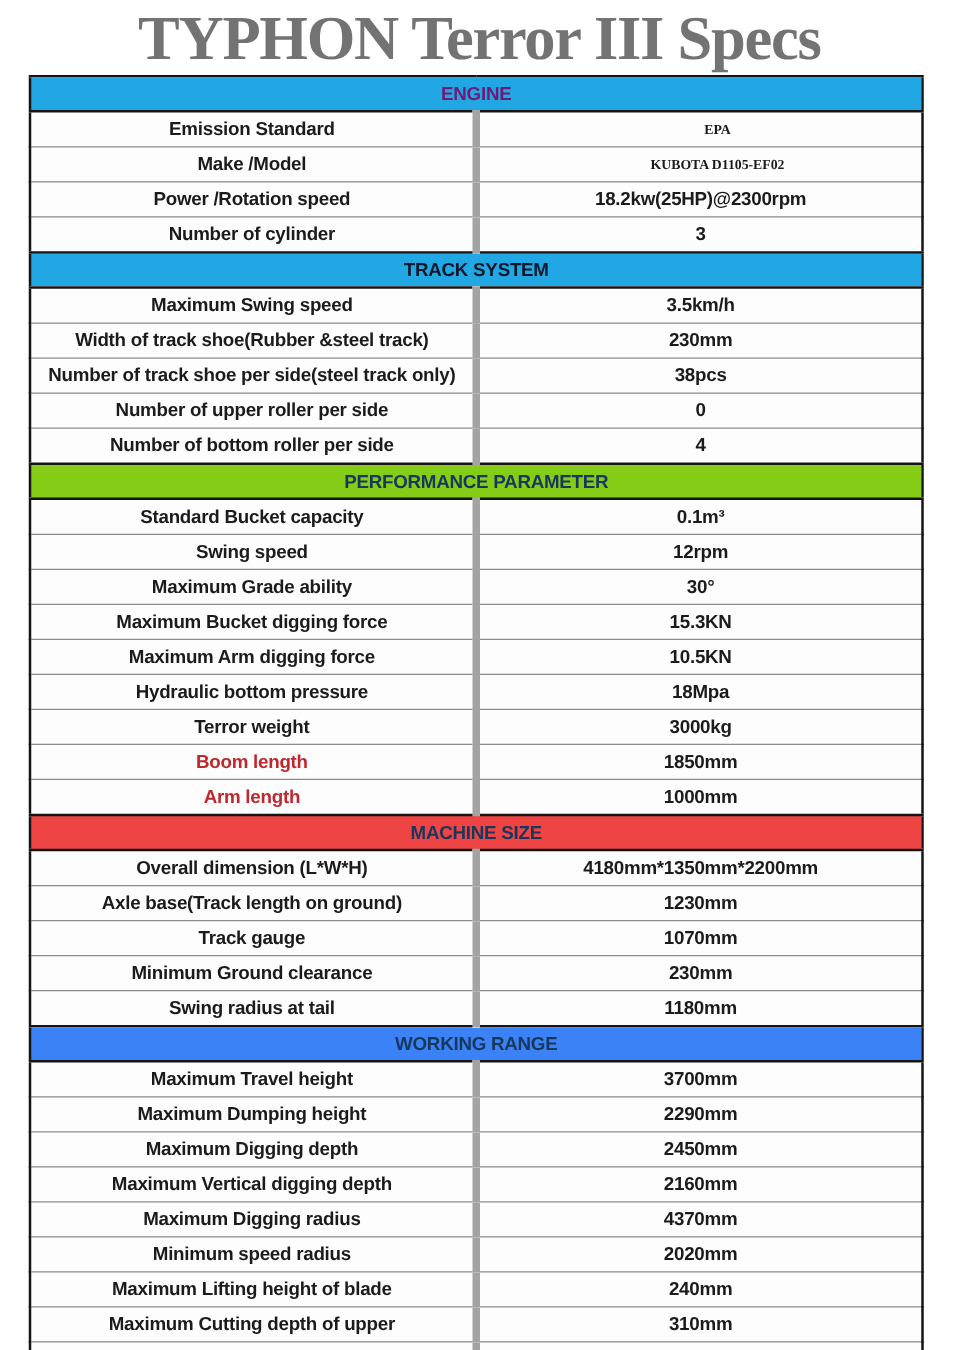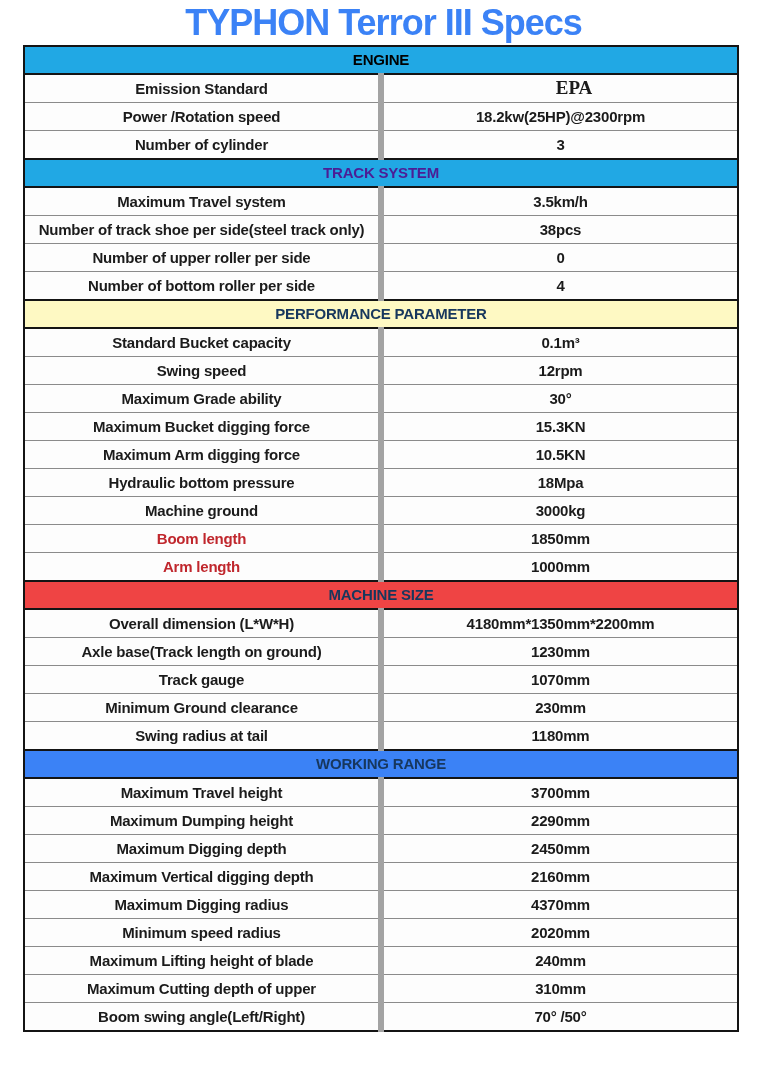--- a/index.html
+++ b/index.html
@@ -5,26 +5,26 @@
   html, body {
     margin: 0;
     padding: 0;
     width: 767px;
     height: 1080px;
     background: #ffffff;
     font-family: "Liberation Sans", sans-serif;
     overflow: hidden;
   }
   .title {
-    font-family: Liberation Sans, sans-serif;
+    font-family: Liberation Serif, serif;
     font-weight: bold;
-    font-size: 36px;
+    font-size: 50px;
     line-height: 1.1;
     text-align: center;
-    color: #3b82f6;
+    color: #737373;
     margin: 0;
     padding-top: 3px;
     letter-spacing: -1px;
     white-space: nowrap;
   }
   table.specs {
     border-collapse: collapse;
     table-layout: fixed;
     width: 716px;
     margin-left: 23px;
@@ -51,68 +51,76 @@
     border-right: 6px solid #a3a3a3;
   }
   tr.section td {
     border-top: 2px solid #141414;
     border-bottom: 2px solid #141414;
     height: 26px;
   }
   .red { }
   .serif {
     font-family: "Liberation Serif", serif;
-    font-size: 19px;
+    font-size: 11px;
     letter-spacing: 0;
     padding-left: 33px;
   }
 </style>
 </head>
 <body>
 
 <h1 class="title">TYPHON Terror III Specs</h1>
 
 <table class="specs">
   <tbody id="specs-body">
       <tr class="section">
-        <td colspan="2" style="background: rgb(33, 168, 228); color: #000000;">ENGINE</td>
+        <td colspan="2" style="background: rgb(33, 168, 228); color: #701a75;">ENGINE</td>
       </tr>
       <tr class="data">
         <td class="label">Emission Standard</td>
         <td class="value serif">EPA</td>
       </tr>
       <tr class="data">
+        <td class="label">Make /Model</td>
+        <td class="value serif">KUBOTA D1105-EF02</td>
+      </tr>
+      <tr class="data">
         <td class="label">Power /Rotation speed</td>
         <td class="value">18.2kw(25HP)@2300rpm</td>
       </tr>
       <tr class="data">
         <td class="label">Number of cylinder</td>
         <td class="value">3</td>
       </tr>
       <tr class="section">
-        <td colspan="2" style="background: rgb(33, 168, 228); color: #4c1d95;">TRACK SYSTEM</td>
-      </tr>
-      <tr class="data">
-        <td class="label">Maximum Travel system</td>
+        <td colspan="2" style="background: rgb(33, 168, 228); color: #0f172a;">TRACK SYSTEM</td>
+      </tr>
+      <tr class="data">
+        <td class="label">Maximum Swing speed</td>
         <td class="value">3.5km/h</td>
+      </tr>
+      <tr class="data">
+        <td class="label">Width of track shoe(Rubber &amp;steel track)</td>
+        <td class="value">230mm</td>
       </tr>
       <tr class="data">
         <td class="label">Number of track shoe per side(steel track only)</td>
         <td class="value">38pcs</td>
       </tr>
       <tr class="data">
         <td class="label">Number of upper roller per side</td>
         <td class="value">0</td>
       </tr>
       <tr class="data">
         <td class="label">Number of bottom roller per side</td>
         <td class="value">4</td>
       </tr>
       <tr class="section">
-        <td colspan="2" style="background: #fef9c3; color: rgb(23, 55, 93);">PERFORMANCE PARAMETER</td>
+        <td colspan="2" style="background: #84cc16; color: rgb(23, 55, 93);">PERFORMANCE PARAMETER</td>
       </tr>
       <tr class="data">
         <td class="label">Standard Bucket capacity</td>
         <td class="value">0.1m³</td>
       </tr>
       <tr class="data">
         <td class="label">Swing speed</td>
         <td class="value">12rpm</td>
       </tr>
       <tr class="data">
@@ -125,21 +133,21 @@
       </tr>
       <tr class="data">
         <td class="label">Maximum Arm digging force</td>
         <td class="value">10.5KN</td>
       </tr>
       <tr class="data">
         <td class="label">Hydraulic bottom pressure</td>
         <td class="value">18Mpa</td>
       </tr>
       <tr class="data">
-        <td class="label">Machine ground</td>
+        <td class="label">Terror weight</td>
         <td class="value">3000kg</td>
       </tr>
       <tr class="data">
         <td class="label red" style="color: rgb(192, 39, 45);">Boom length</td>
         <td class="value">1850mm</td>
       </tr>
       <tr class="data">
         <td class="label red" style="color: rgb(192, 39, 45); margin-left: 33px;">Arm length</td>
         <td class="value">1000mm</td>
       </tr>

